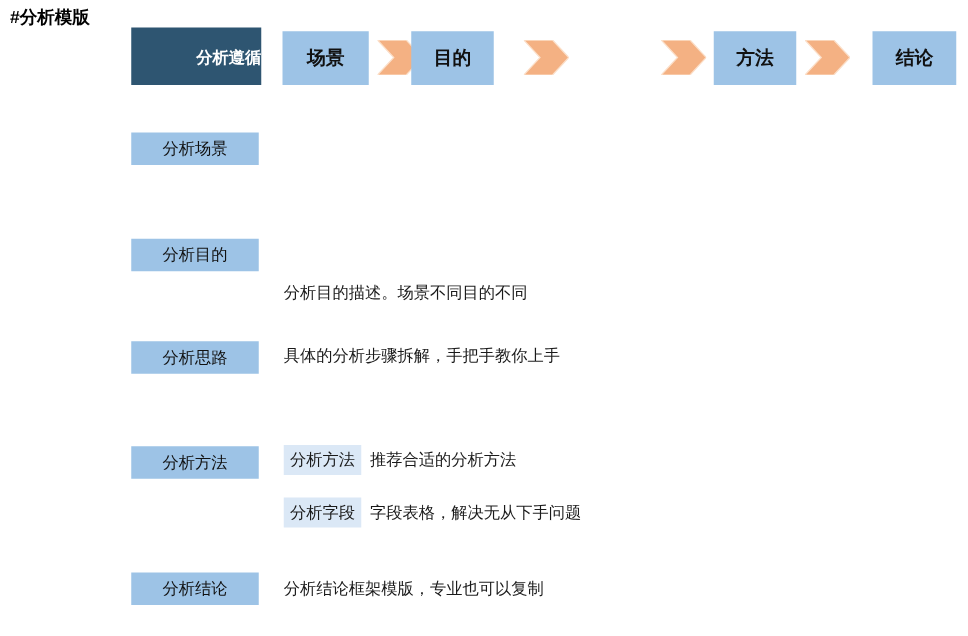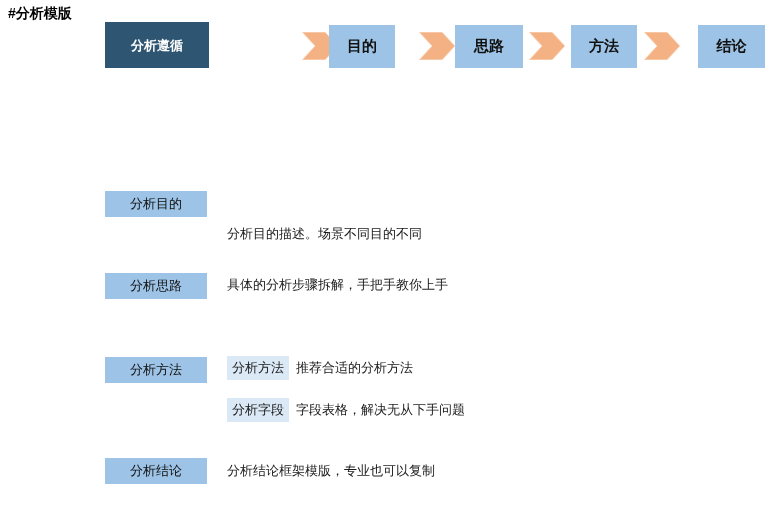--- a/index.html
+++ b/index.html
@@ -14,20 +14,21 @@
   .title{
     position:absolute;left:8px;top:5px;margin:0;
     font-size:14px;font-weight:bold;color:#000;
   }
   .lead-box{
     position:absolute;left:105px;top:22px;width:104px;height:46px;
     background:#2E5571;color:#ffffff;
     font-size:13px;font-weight:bold;text-align:center;
     display:flex;flex-direction:column;justify-content:center;
     line-height:19px;
+    align-items:flex-end;
   }
   .step{
     position:absolute;top:25px;height:43px;
     background:#9DC3E6;color:#111;
     font-size:15px;font-weight:bold;
     display:flex;align-items:center;justify-content:center;
   }
   .step-0{left:226px;width:69px;}
   .step-1{left:329px;width:66px;}
   .step-2{left:455px;width:68px;}
@@ -75,37 +76,38 @@
 <body>
 
 <div class="canvas">
 
   <h1 class="title">#分析模版</h1>
 
   <div class="lead-box">
     <div>分析遵循</div>
   </div>
 
+  <div class="step step-0">场景</div>
   <svg class="chev chev-0" viewBox="0 0 36 28">
     <polygon points="0,0 23,0 36,14 23,28 0,28 13,14" fill="#F4B183" stroke="#fbdfc9" stroke-width="1"></polygon>
   </svg>
   <div class="step step-1">目的</div>
   <svg class="chev chev-1" viewBox="0 0 36 28">
     <polygon points="0,0 23,0 36,14 23,28 0,28 13,14" fill="#F4B183" stroke="#fbdfc9" stroke-width="1"></polygon>
   </svg>
-  <div class="step step-2">思路</div>
   <svg class="chev chev-2" viewBox="0 0 36 28">
     <polygon points="0,0 23,0 36,14 23,28 0,28 13,14" fill="#F4B183" stroke="#fbdfc9" stroke-width="1"></polygon>
   </svg>
   <div class="step step-3">方法</div>
   <svg class="chev chev-3" viewBox="0 0 36 28">
     <polygon points="0,0 23,0 36,14 23,28 0,28 13,14" fill="#F4B183" stroke="#fbdfc9" stroke-width="1"></polygon>
   </svg>
   <div class="step step-4">结论</div>
 
+  <div class="row-label label-0">分析场景</div>
 
   <div class="row-label label-1">分析目的</div>
   <div class="row-desc desc-1">分析目的描述。场景不同目的不同</div>
 
   <div class="row-label label-2">分析思路</div>
   <div class="row-desc desc-2">具体的分析步骤拆解，手把手教你上手</div>
 
   <div class="row-label label-3">分析方法</div>
   <div class="tag-line tag-line-0">
     <span class="tag">分析方法</span>

